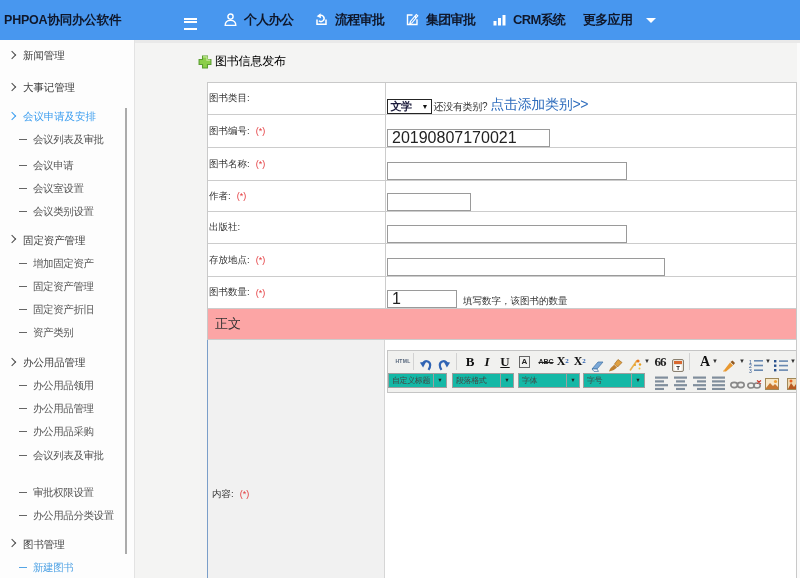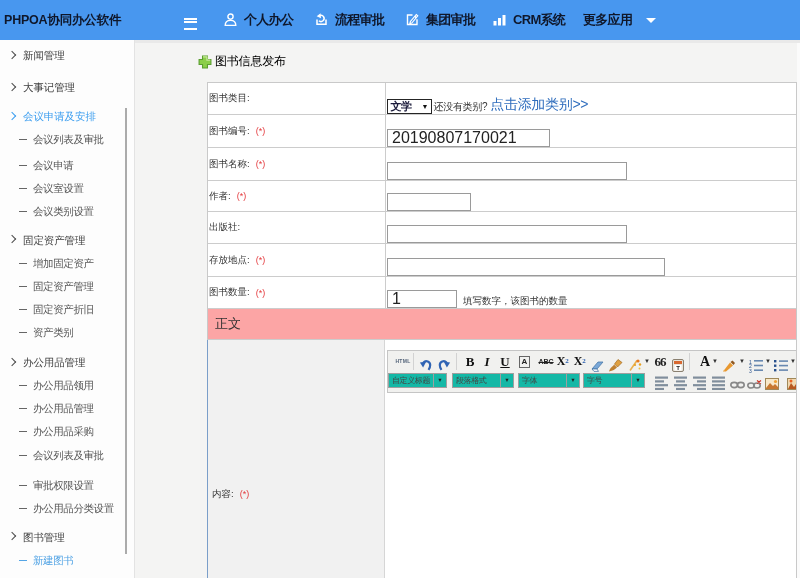--- a/index.html
+++ b/index.html
@@ -105,21 +105,21 @@
     <li class="lv1" style="margin-top:5.5px"><span class="chev"></span><span class="txt">固定资产管理</span></li>
     <li class="lv2"><span class="dash"></span><span class="txt">增加固定资产</span></li>
     <li class="lv2" style="margin-top:0.5px"><span class="dash"></span><span class="txt">固定资产管理</span></li>
     <li class="lv2"><span class="dash"></span><span class="txt">固定资产折旧</span></li>
     <li class="lv2"><span class="dash"></span><span class="txt">资产类别</span></li>
     <li class="lv1" style="margin-top:7px"><span class="chev"></span><span class="txt">办公用品管理</span></li>
     <li class="lv2"><span class="dash"></span><span class="txt">办公用品领用</span></li>
     <li class="lv2"><span class="dash"></span><span class="txt">办公用品管理</span></li>
     <li class="lv2"><span class="dash"></span><span class="txt">办公用品采购</span></li>
     <li class="lv2" style="margin-top:0.5px"><span class="dash"></span><span class="txt">会议列表及审批</span></li>
-    <li class="lv2" style="margin-top:7px"><span class="dash"></span><span class="txt">审批权限设置</span></li>
+    <li class="lv2" style="margin-top:14px"><span class="dash"></span><span class="txt">审批权限设置</span></li>
     <li class="lv2"><span class="dash"></span><span class="txt">办公用品分类设置</span></li>
     <li class="lv1" style="margin-top:6px"><span class="chev"></span><span class="txt">图书管理</span></li>
     <li class="lv2 act2"><span class="dash"></span><span class="txt">新建图书</span></li>
     <li class="lv2"><span class="dash"></span><span class="txt">图书管理</span></li>
   </ul>
   <div class="sbar"></div>
 </div>
 
 <div class="main">
   <div class="rstrip"></div>

